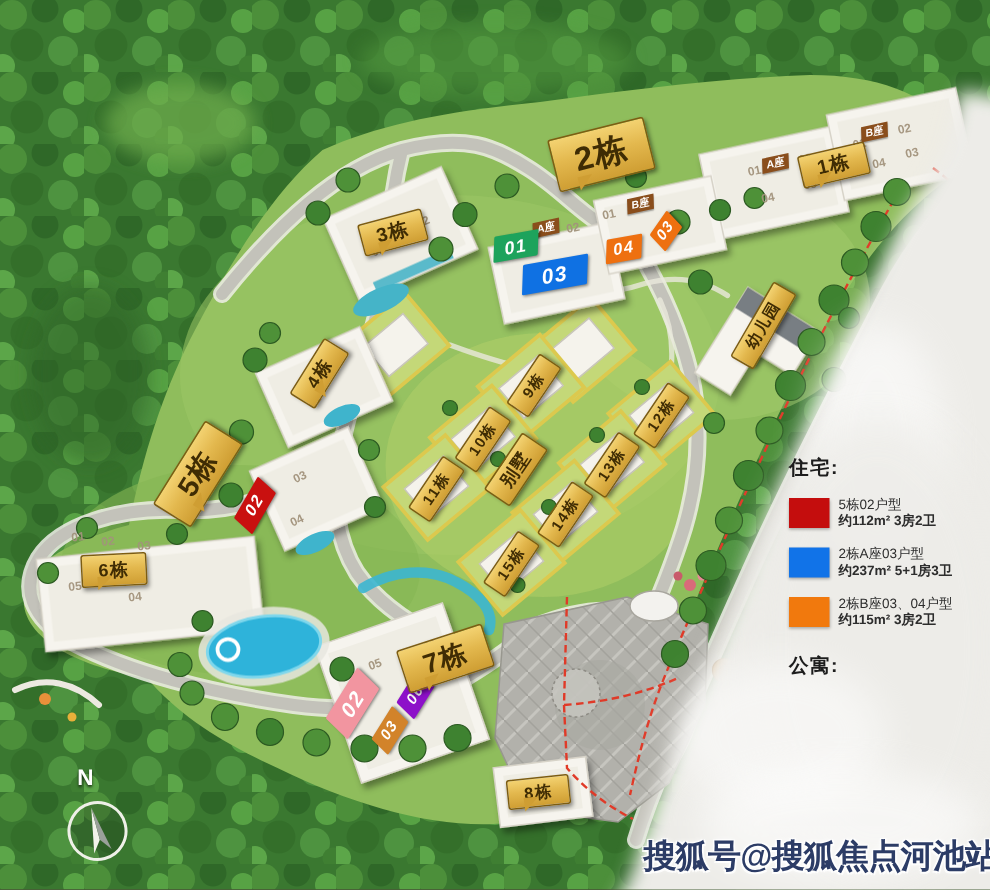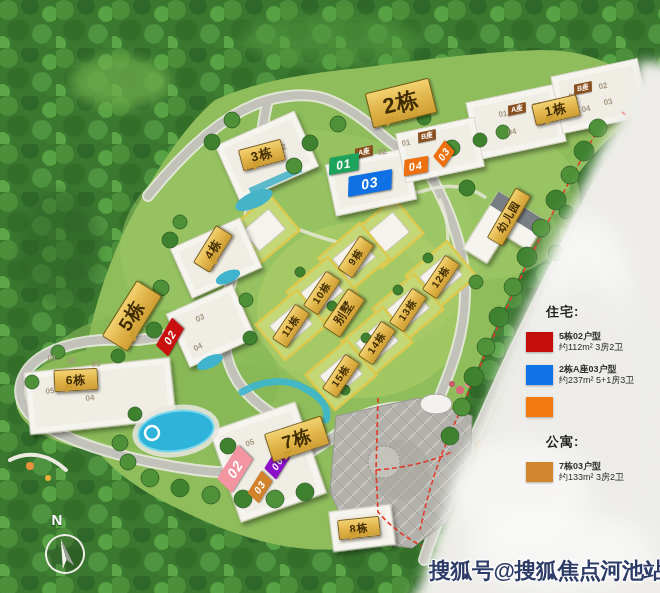--- a/index.html
+++ b/index.html
@@ -22,26 +22,26 @@
   
   .btag{position:absolute;display:flex;align-items:center;justify-content:center;
     background:#8a4e1c;color:#fff;font-weight:bold;font-size:7px;width:18px;height:10px;
     transform:translate(-50%,-50%) rotate(-12deg) skewX(-10deg);z-index:24;
     box-shadow:0 1px 1px rgba(0,0,0,.35);}
   
   .funit{position:absolute;font-size:8px;font-weight:bold;color:#a2937c;opacity:.95;
     transform:translate(-50%,-50%) rotate(var(--r,0deg));z-index:20;}
   
   .legend{position:absolute;left:526px;top:303px;width:132px;z-index:40;}
-  .lg-title{font-size:13px;font-weight:bold;color:#1d1d1d;margin-bottom:10px;letter-spacing:1px;padding-left:20px;}
+  .lg-title{font-size:13px;font-weight:bold;color:#1d1d1d;margin-bottom:10px;letter-spacing:1px;}
   .lg-title2{margin-top:16px;}
   .lg-row{display:flex;gap:6px;margin-bottom:11px;align-items:center;}
   .lg-swatch{width:27px;height:20px;flex:none;box-shadow:0 1px 2px rgba(0,0,0,.3);}
-  .lg-name{font-size:9px;font-weight:bold;color:#2d2d2d;line-height:11px;white-space:nowrap;}
-  .lg-desc{font-size:9px;font-weight:normal;color:#2d2d2d;line-height:11px;white-space:nowrap;}
+  .lg-name{font-size:9px;font-weight:normal;color:#2d2d2d;line-height:11px;white-space:nowrap;}
+  .lg-desc{font-size:9px;font-weight:bold;color:#2d2d2d;line-height:11px;white-space:nowrap;}
   
   .compass-n{position:absolute;left:57px;top:519px;transform:translate(-50%,-50%);
     color:#fff;font-size:15px;font-weight:bold;z-index:35;
     text-shadow:0 1px 2px rgba(0,0,0,.7);}
   
   .watermark{position:absolute;left:429px;top:556px;z-index:50;white-space:nowrap;
     font-size:22px;font-weight:900;color:#2c3c66;letter-spacing:-.5px;
     text-shadow:0 0 2px #fff,0 0 4px rgba(255,255,255,.95),
       1px 1px 0 rgba(255,255,255,.8),-1px -1px 0 rgba(255,255,255,.8),
       1px -1px 0 rgba(255,255,255,.8),-1px 1px 0 rgba(255,255,255,.8);}
@@ -355,27 +355,24 @@
   </div>
   <div class="lg-row">
     <div class="lg-swatch" style="background-color: rgb(17, 115, 232);"></div>
     <div>
           <div class="lg-name">2栋A座03户型</div>
          <div class="lg-desc">约237m² 5+1房3卫</div>
         </div>
   </div>
   <div class="lg-row">
     <div class="lg-swatch" style="background-color: rgb(241, 121, 13);"></div>
+    <div>
+          <div class="lg-name">2栋B座03、04户型</div>
+         <div class="lg-desc">约115m² 3房2卫</div>
+        </div>
   </div>
   <div class="lg-title lg-title2">公寓:</div>
-  <div class="lg-row">
-    <div class="lg-swatch" style="background-color: rgb(210, 135, 47);"></div>
-    <div>
-          <div class="lg-name">7栋03户型</div>
-         <div class="lg-desc">约133m² 3房2卫</div>
-        </div>
-  </div>
 </div>
 
 <div class="compass-n">N</div>
 <div class="watermark">搜狐号@搜狐焦点河池站</div>
 
 </div>
 
 </body></html>

